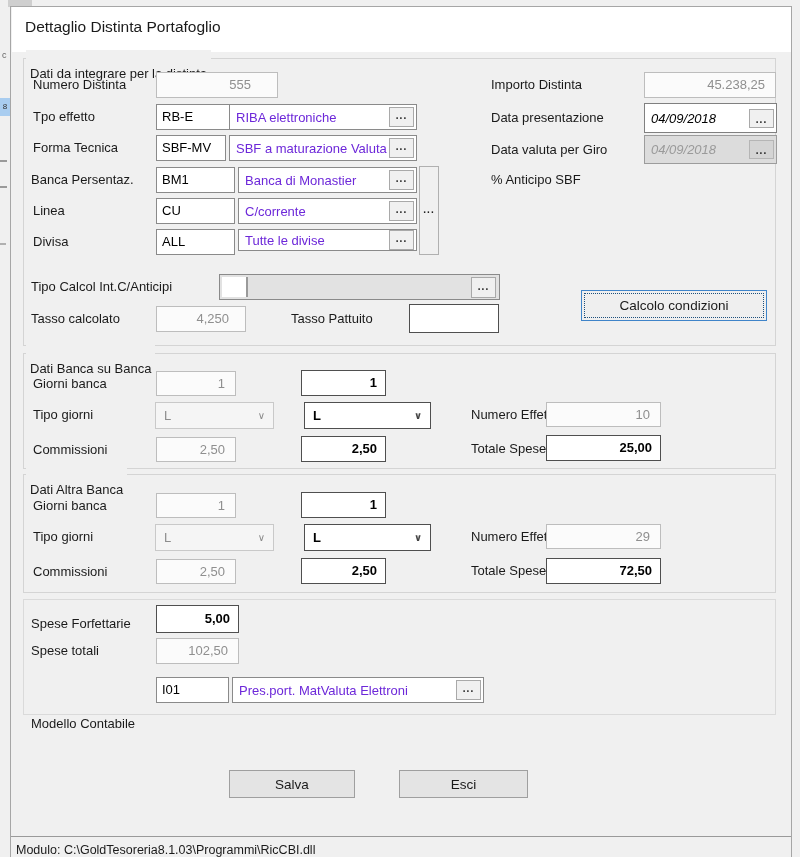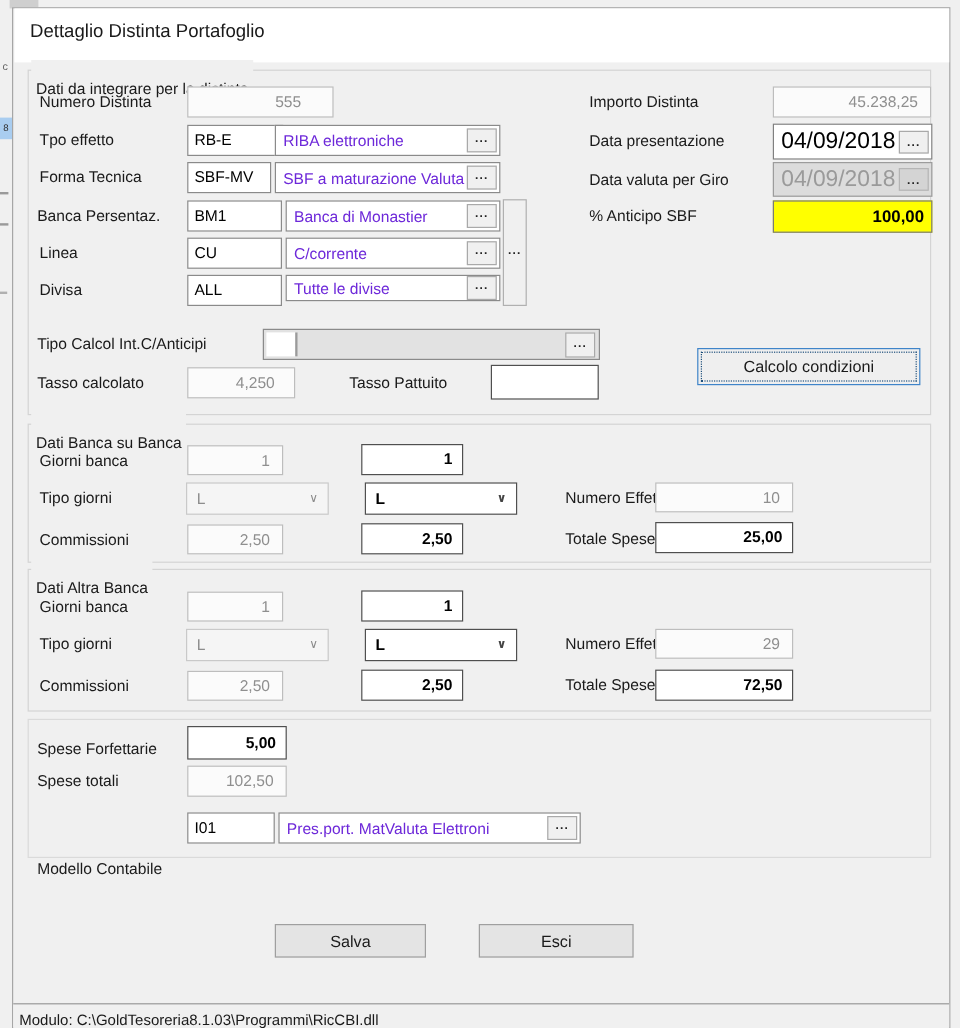--- a/index.html
+++ b/index.html
@@ -27,21 +27,21 @@
 
   .box-ro { position:absolute; background:#fbfbfb; border:1px solid #bdbdbd; color:#8f8f8f; font-size:13px; text-align:right; padding-right:10px; }
   .box-en { position:absolute; background:#ffffff; border:1px solid #4f4f4f; color:#000; font-size:13px; font-weight:600; text-align:right; padding-right:8px; }
   .code-box { position:absolute; background:#ffffff; border:1px solid #8a8a8a; color:#000; font-size:13px; text-align:left; padding-left:5px; }
 
   .desc-box { position:absolute; background:#ffffff; border:1px solid #8a8a8a; display:flex; align-items:center; }
   .desc-text { flex:1; font-size:13px; color:#6d28d9; padding-left:6px; white-space:nowrap; overflow:hidden; }
   .mini-btn { width:25px; height:20px; margin-right:2px; background:#f0f0f0; border:1px solid #a9a9a9; font-size:10px; font-weight:700; letter-spacing:1px; color:#222; text-align:center; line-height:16px; flex:0 0 auto; }
 
   .date-box { position:absolute; border:1px solid #808080; background:#ffffff; padding:2px; display:flex; align-items:center; }
-  .date-box .date-text { flex:1; font-size:19px; color:#000; padding-left:4px; }
+  .date-box .date-text { flex:1; font-size:13px; color:#000; padding-left:4px;font-style:italic; }
   .date-box .mini-btn { height:19px; margin-right:0; line-height:20px; }
   .date-box.disabled { background:#dcdcdc; border-color:#9c9c9c; }
   .date-box.disabled .date-text { color:#9a9a9a; }
   .date-box.disabled .mini-btn { background:#d4d4d4; border-color:#b5b5b5; }
 
   .yellow-box { position:absolute; background:#ffff00; border:1px solid #7a7a7a; color:#000; font-size:14px; font-weight:700; text-align:right; padding-right:6px; }
 
   .combo { position:absolute; display:flex; align-items:center; justify-content:space-between; padding:0 8px; font-size:13px; }
   .combo.ro { background:#f5f5f5; border:1px solid #c9c9c9; color:#8d8d8d; }
   .combo.en { background:#ffffff; border:1px solid #4f4f4f; color:#000; font-weight:600; }
@@ -119,21 +119,20 @@
     </div>
 
     <div class="lbl" style="left:20px; top:160px;">Banca Persentaz.</div>
     <div class="code-box" style="left:145px; top:160px; width:79px; height:26px; line-height:24px;">BM1</div>
     <div class="desc-box" style="left:227px; top:160px; width:179px; height:26px;">
       <div class="desc-text">Banca di Monastier</div>
       <div class="mini-btn">...</div>
     </div>
 
     <div class="lbl" style="left:480px; top:160px;">% Anticipo SBF</div>
-    <div class="yellow-box" style="left:633px; top:160px; width:133px; height:27px; line-height:25px;">100,00</div>
 
     <div class="lbl" style="left:22px; top:191px;">Linea</div>
     <div class="code-box" style="left:145px; top:191px; width:79px; height:26px; line-height:24px;">CU</div>
     <div class="desc-box" style="left:227px; top:191px; width:179px; height:26px;">
       <div class="desc-text">C/corrente</div>
       <div class="mini-btn">...</div>
     </div>
 
     <div class="lbl" style="left:22px; top:222px;">Divisa</div>
     <div class="code-box" style="left:145px; top:222px; width:79px; height:26px; line-height:24px;">ALL</div>

